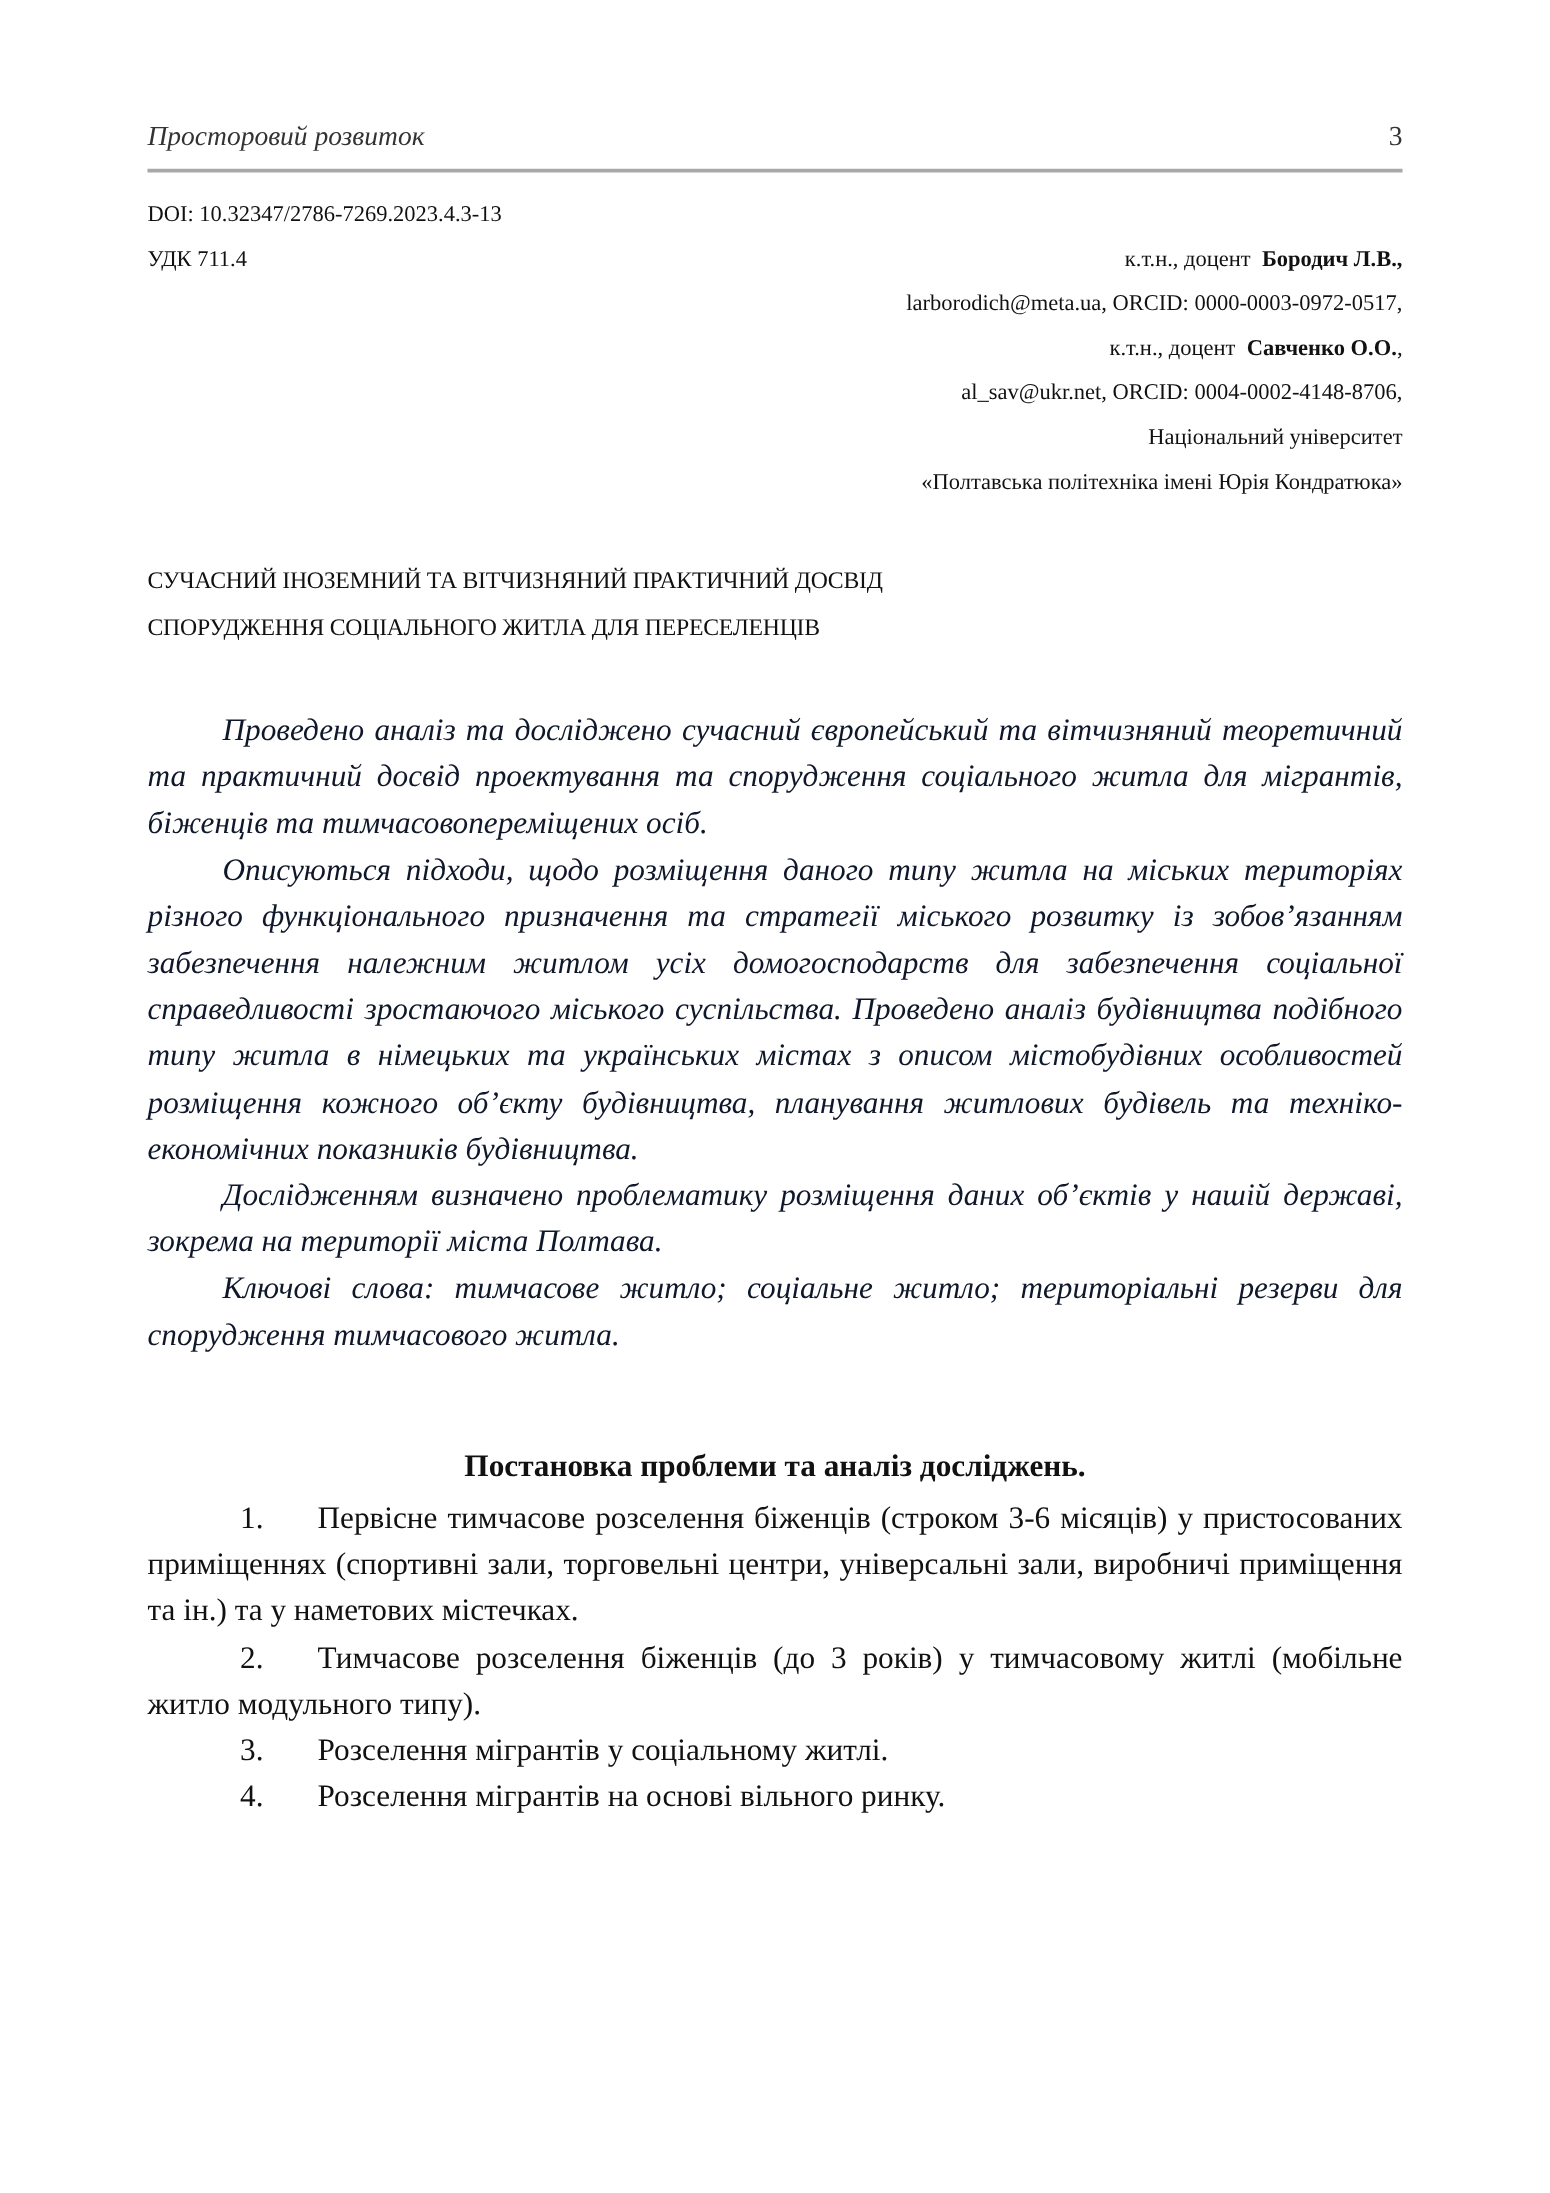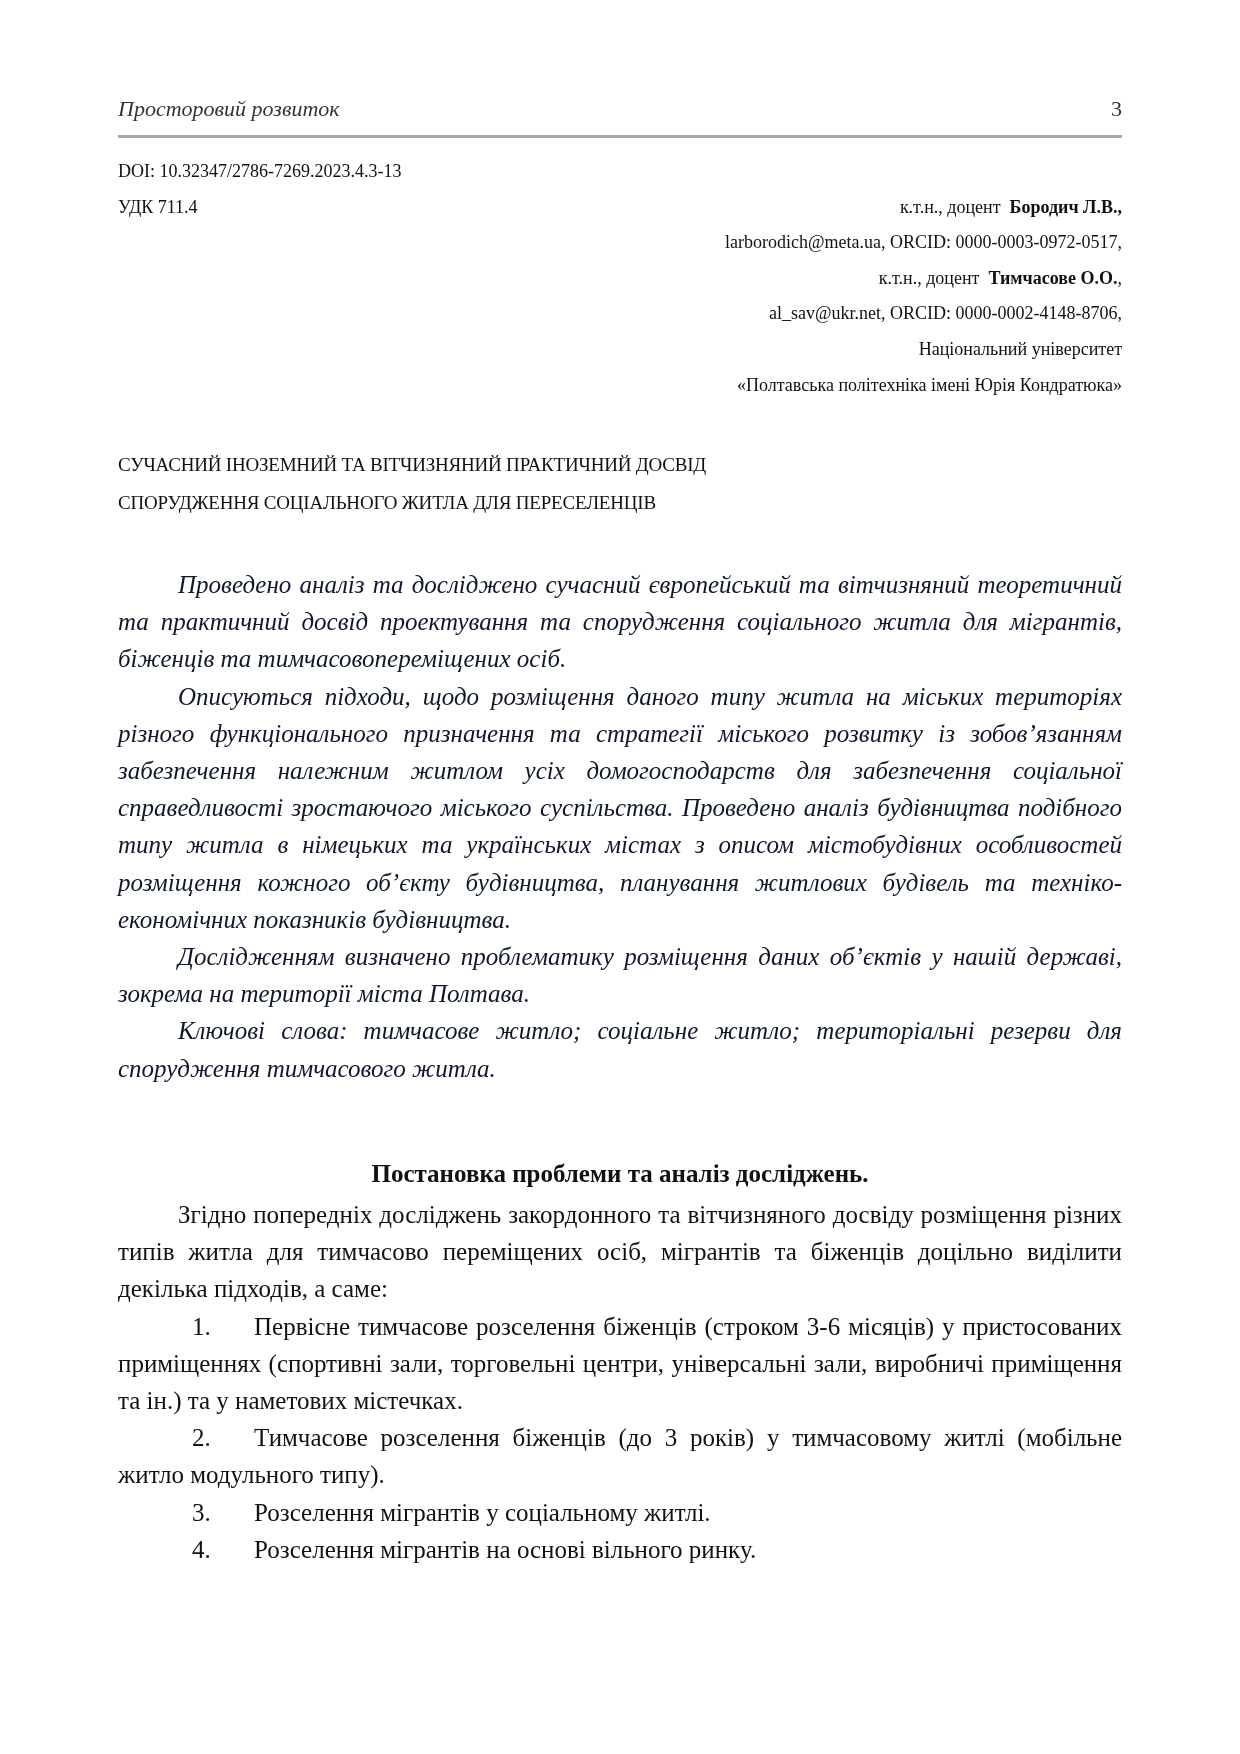--- a/index.html
+++ b/index.html
@@ -64,43 +64,42 @@
     <div class="line udk-row">
       <span>УДК 711.4</span>
       <span>
         <span>к.т.н., доцент</span>&nbsp;
         <span class="bold">Бородич Л.В.,</span>
       </span>
     </div>
     <div class="line right">larborodich@meta.ua, ORCID: 0000-0003-0972-0517,</div>
     <div class="line right">
       <span>к.т.н., доцент</span>&nbsp;
-      <span class="bold">Тимчасове О.О.</span><span>,</span>
+      <span class="bold">Савченко О.О.</span><span>,</span>
     </div>
-    <div class="line right">al_sav@ukr.net, ORCID: 0000-0002-4148-8706,</div>
+    <div class="line right">al_sav@ukr.net, ORCID: 0004-0002-4148-8706,</div>
     <div class="line right">Національний університет</div>
     <div class="line right">«Полтавська політехніка імені Юрія Кондратюка»</div>
   </div>
 
   <div class="title">
     <div>СУЧАСНИЙ ІНОЗЕМНИЙ ТА ВІТЧИЗНЯНИЙ ПРАКТИЧНИЙ ДОСВІД</div>
     <div>СПОРУДЖЕННЯ СОЦІАЛЬНОГО ЖИТЛА ДЛЯ ПЕРЕСЕЛЕНЦІВ</div>
   </div>
 
   <div class="abstract">
     <p>Проведено аналіз та досліджено сучасний європейський та вітчизняний теоретичний та практичний досвід проектування та спорудження соціального житла для мігрантів, біженців та тимчасовопереміщених осіб.</p>
     <p>Описуються підходи, щодо розміщення даного типу житла на міських територіях різного функціонального призначення та стратегії міського розвитку із зобов’язанням забезпечення належним житлом усіх домогосподарств для забезпечення соціальної справедливості зростаючого міського суспільства. Проведено аналіз будівництва подібного типу житла в німецьких та українських містах з описом містобудівних особливостей розміщення кожного об’єкту будівництва, планування житлових будівель та техніко-економічних показників будівництва.</p>
     <p>Дослідженням визначено проблематику розміщення даних об’єктів у нашій державі, зокрема на території міста Полтава.</p>
     <p>Ключові слова: тимчасове житло; соціальне житло; територіальні резерви для спорудження тимчасового житла.</p>
   </div>
 
   <div class="section-heading">Постановка проблеми та аналіз досліджень.</div>
 
   <div class="body-text">
-    <p>Згідно попередніх досліджень закордонного та вітчизняного досвіду розміщення різних типів житла для тимчасово переміщених осіб, мігрантів та біженців доцільно виділити декілька підходів, а саме:</p>
     <ul class="list">
       <li><span class="num">1.</span><span>Первісне тимчасове розселення біженців (строком 3-6 місяців) у пристосованих приміщеннях (спортивні зали, торговельні центри, універсальні зали, виробничі приміщення та ін.) та у наметових містечках.</span></li>
       <li><span class="num">2.</span><span>Тимчасове розселення біженців (до 3 років) у тимчасовому житлі (мобільне житло модульного типу).</span></li>
       <li><span class="num">3.</span><span>Розселення мігрантів у соціальному житлі.</span></li>
       <li><span class="num">4.</span><span>Розселення мігрантів на основі вільного ринку.</span></li>
     </ul>
   </div>
 
 </div>
 

